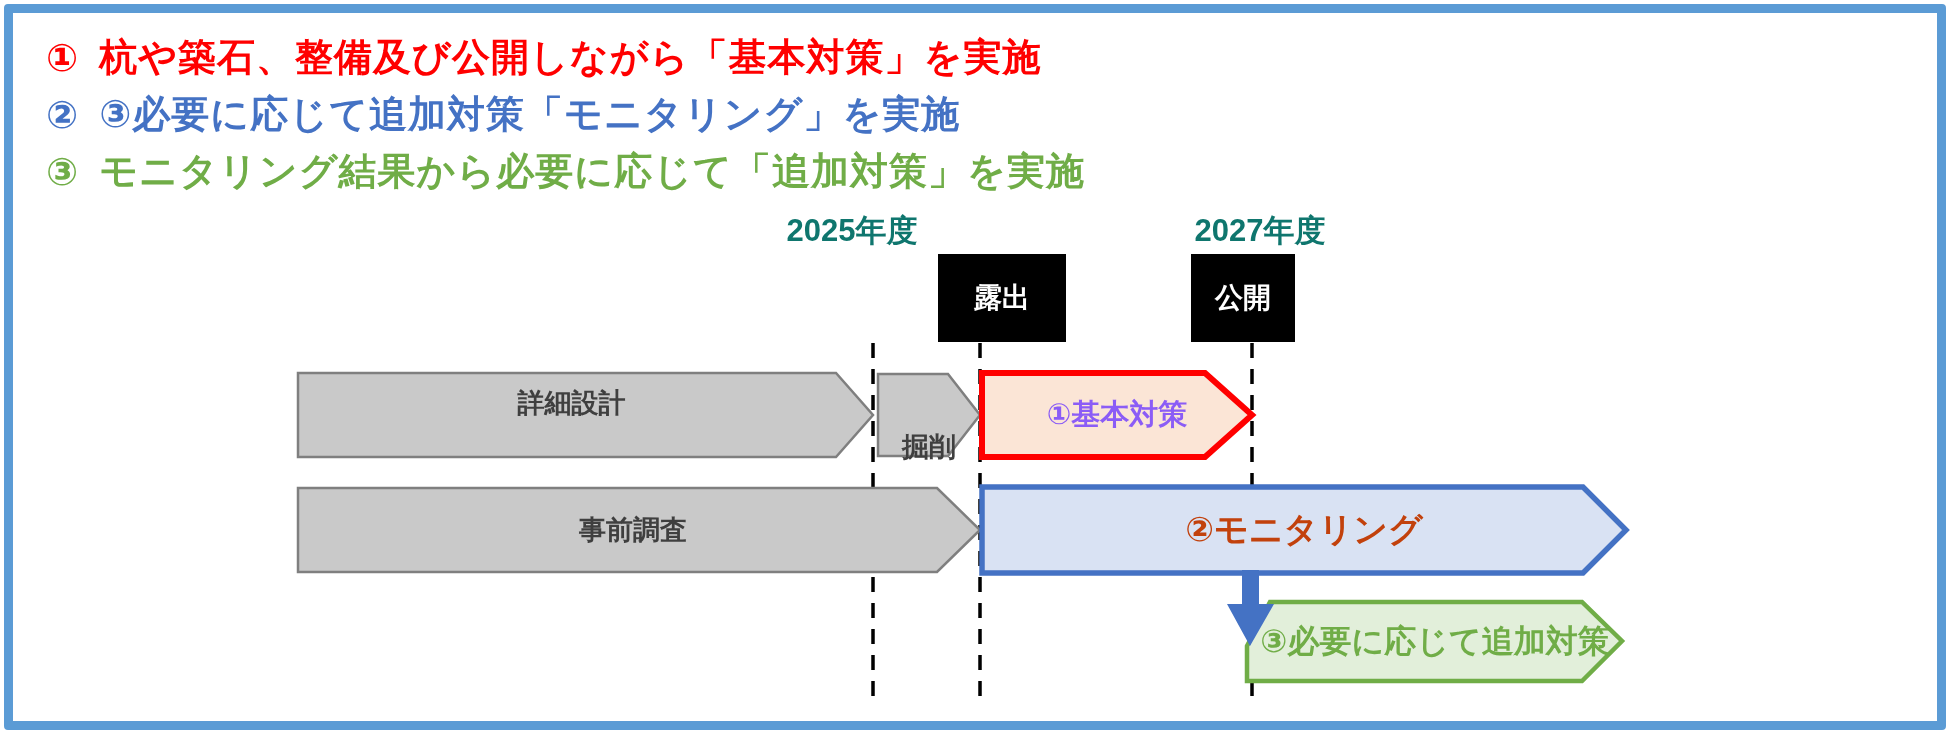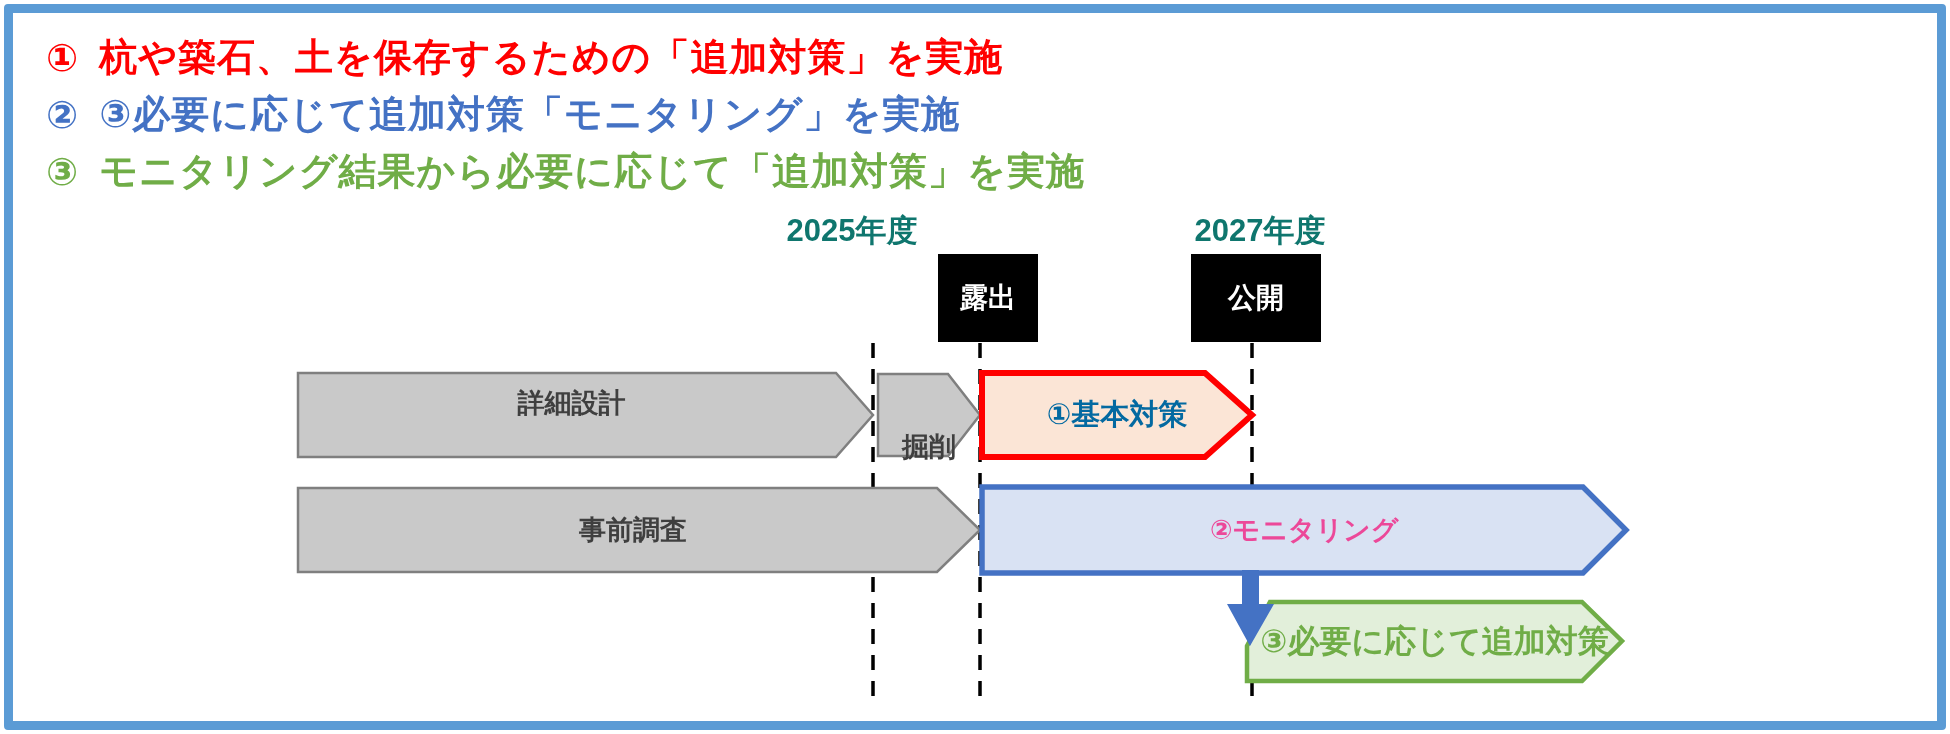--- a/index.html
+++ b/index.html
@@ -34,51 +34,51 @@
   .ylabel.y2025{left:752px;}
   .ylabel.y2027{left:1160px;}
   
   .milestone{
     position:absolute;top:254px;height:88px;background:#000000;
     color:#ffffff;font-weight:bold;text-align:center;
     display:flex;flex-direction:column;align-items:center;justify-content:center;
     line-height:1.2;
   }
   .ms1{left:777px;width:148px;font-size:26px;}
-  .ms2{left:938px;width:100px;font-size:28px;}
-  .ms3{left:1191px;width:130px;font-size:28px;}
+  .ms2{left:938px;width:128px;font-size:28px;}
+  .ms3{left:1191px;width:104px;font-size:28px;}
   
   .shapes{position:absolute;left:0;top:0;}
   
   .albl{
     position:absolute;display:flex;align-items:center;justify-content:center;
     font-weight:bold;white-space:nowrap;pointer-events:none;
   }
   .albl.gray{color:#3F3F3F;font-size:27px;}
-  .albl.red{color:#0369a1;font-size:29px;}
-  .albl.blue{color:#ec4899;font-size:27px;}
+  .albl.red{color:#8b5cf6;font-size:29px;}
+  .albl.blue{color:#c2410c;font-size:34px;}
   .albl.green{color:#70AD47;font-size:32px;}
   .lbl-design{left:284px;top:373px;width:575px;height:60px;}
   .lbl-excavation{left:878px;top:374px;width:102px;height:82px;margin-top:32px;}
   .lbl-basic{left:982px;top:373px;width:270px;height:84px;}
   .lbl-survey{left:292px;top:488px;width:682px;height:84px;}
   .lbl-monitoring{left:982px;top:487px;width:644px;height:86px;}
   .lbl-additional{left:1247px;top:602px;width:376px;height:80px;}
 </style>
 </head>
 <body>
 
 <div class="canvas">
 
   <div class="frame"></div>
 
   <div class="header">
     <div class="hline red">
       <span class="hnum">①</span>
-      <span>杭や築石、土を保存するための「追加対策」を実施</span>
+      <span>杭や築石、整備及び公開しながら「基本対策」を実施</span>
     </div>
     <div class="hline blue">
       <span class="hnum">②</span>
       <span>③必要に応じて追加対策「モニタリング」を実施</span>
     </div>
     <div class="hline green">
       <span class="hnum">③</span>
       <span>モニタリング結果から必要に応じて「追加対策」を実施</span>
     </div>
   </div>

